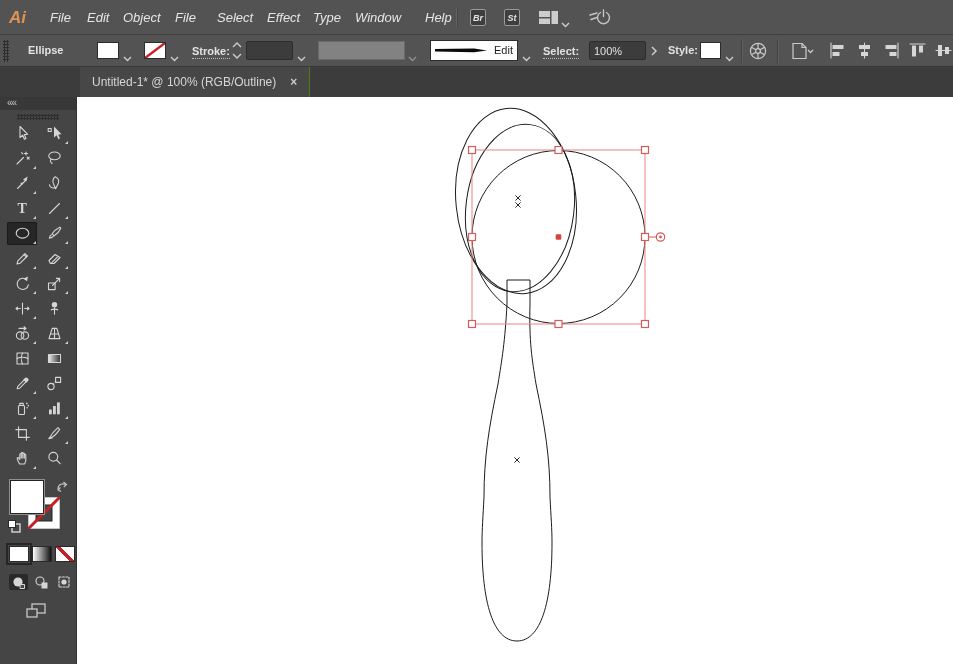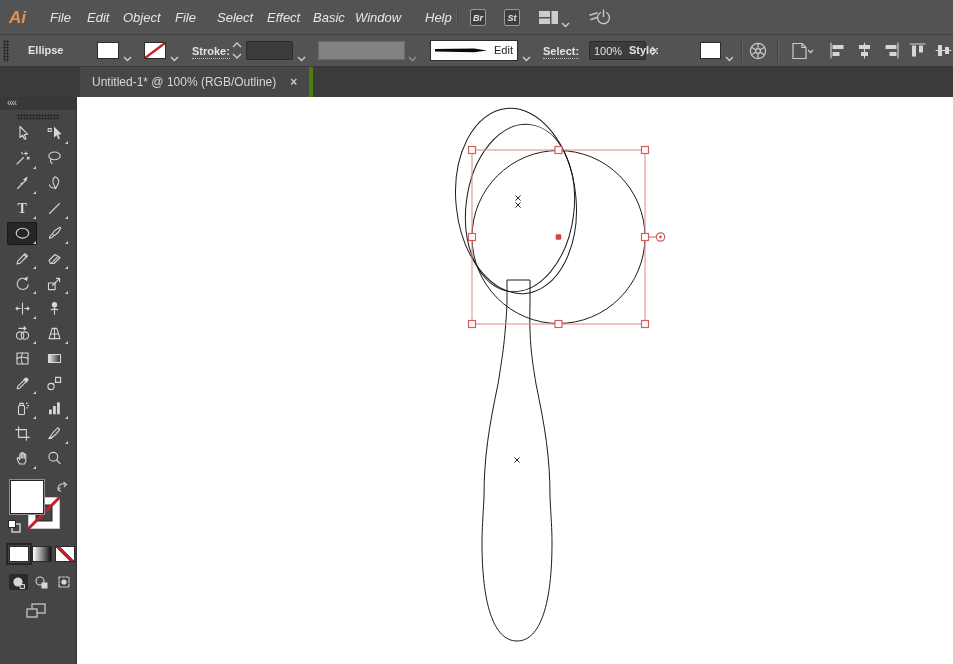--- a/index.html
+++ b/index.html
@@ -18,21 +18,21 @@
   .grip-v{position:absolute;left:3px;top:5px;width:6px;height:22px;background-image:radial-gradient(#2e2e2e 1px,transparent 1.1px);background-size:3px 3px;}
   .cb-label{position:absolute;top:0;height:31px;line-height:31px;font-size:11px;font-weight:bold;color:#e2e2e2;}
   .cb-link{border-bottom:1px dotted #bdbdbd;line-height:14px;top:9px;height:14px;}
   .swatch{position:absolute;top:7px;width:22px;height:17px;background:#fff;border:1px solid #2c2c2c;box-sizing:border-box;}
   .chev{position:absolute;top:13px;}
   .inset{position:absolute;top:6px;height:19px;background:#3c3c3c;border:1px solid #2c2c2c;border-radius:2px;box-sizing:border-box;color:#e0e0e0;font-size:11px;line-height:18px;padding-left:4px;}
   .vsep{position:absolute;top:4px;width:1px;height:24px;background:#434343;border-right:1px solid #5f5f5f;}
   .align-btn{position:absolute;top:7px;width:19px;height:18px;}
   
   .tabbar{position:absolute;left:0;top:67px;width:953px;height:30px;background:#3c3c3c;}
-  .doc-tab{position:absolute;left:80px;top:0;height:30px;background:#474747;border-right:4px solid #4d7c0f;display:flex;align-items:center;padding:0 12px;}
+  .doc-tab{position:absolute;left:80px;top:0;height:30px;background:#474747;border-right:1px solid #4d7c0f;display:flex;align-items:center;padding:0 12px;}
   .doc-tab .tab-label{color:#d6d6d6;font-size:12px;}
   .doc-tab .tab-close{color:#cbcbcb;font-size:12px;font-weight:bold;margin-left:14px;cursor:default;}
   
   .toolbar{position:absolute;left:0;top:97px;width:77px;height:567px;background:#454545;border-right:1px solid #333;box-sizing:border-box;}
   .tb-head{height:13px;background:#383838;color:#c3c3c3;font-size:10px;line-height:11px;padding-left:7px;letter-spacing:-1px;}
   .tb-grip{width:42px;height:6px;margin:4px auto 2px auto;background-image:radial-gradient(#2d2d2d 1px,transparent 1.1px);background-size:3px 3px;}
   .tools{display:grid;grid-template-columns:32px 32px;grid-auto-rows:25px;margin-left:7px;margin-top:1px;}
   .tool{position:relative;width:30px;height:23px;display:flex;align-items:center;justify-content:center;border-radius:2px;}
   .tool.selected{background:#262626;box-shadow:inset 0 0 0 1px #1a1a1a;}
   .tool.flyout:after{content:"";position:absolute;right:1px;bottom:1px;border-left:3px solid transparent;border-bottom:3px solid #cfcfcf;}
@@ -61,21 +61,21 @@
 
   <div class="menubar">
     <div class="app-logo">Ai</div>
     <div id="menu-items">
         <div class="menu-item" style="left: 50px;">File</div>
         <div class="menu-item" style="left: 87px;">Edit</div>
         <div class="menu-item" style="left: 123px;">Object</div>
         <div class="menu-item" style="left: 175px;">File</div>
         <div class="menu-item" style="left: 217px;">Select</div>
         <div class="menu-item" style="left: 267px;">Effect</div>
-        <div class="menu-item" style="left: 313px;">Basic</div>
+        <div class="menu-item" style="left: 313px;">Type</div>
         <div class="menu-item" style="left: 355px;">Window</div>
         <div class="menu-item" style="left: 425px;">Help</div>
       </div>
     <div class="mb-sep" style="left:456px"></div>
     <div class="sq-btn" style="left:470px">Br</div>
     <div class="sq-btn" style="left:504px">St</div>
     <div class="mb-icon" style="left:538px">
       <svg width="21" height="15" viewBox="0 0 21 15">
           <rect x="1" y="1" width="11" height="6" fill="#cdcdcd"></rect>
           <rect x="1" y="8.5" width="11" height="5.5" fill="#cdcdcd"></rect>
@@ -157,21 +157,21 @@
     </div>
 
     <div class="cb-label cb-link" style="left:543px">Select:</div>
     <div class="inset" style="left:589px;width:57px">100%</div>
     <div style="position:absolute;left:650px;top:8px">
       <svg width="8" height="12" viewBox="0 0 8 12">
           <polyline points="2,2 6,6 2,10" fill="none" stroke="#cccccc" stroke-width="1.5"></polyline>
         </svg>
     </div>
 
-    <div class="cb-label" style="left:629px">Style:</div>
+    <div class="cb-label" style="left:668px">Style:</div>
     <div class="swatch" style="left:700px;width:21px"></div>
     <div class="chev" style="left:725px">
       <svg width="9" height="6" viewBox="0 0 9 6">
           <polyline points="1,1 4.5,4.5 8,1" fill="none" stroke="#cccccc" stroke-width="1.4"></polyline>
         </svg>
     </div>
 
     <div class="vsep" style="left:741px"></div>
     <div style="position:absolute;left:748px;top:6px">
       <svg width="20" height="20" viewBox="0 0 20 20">

